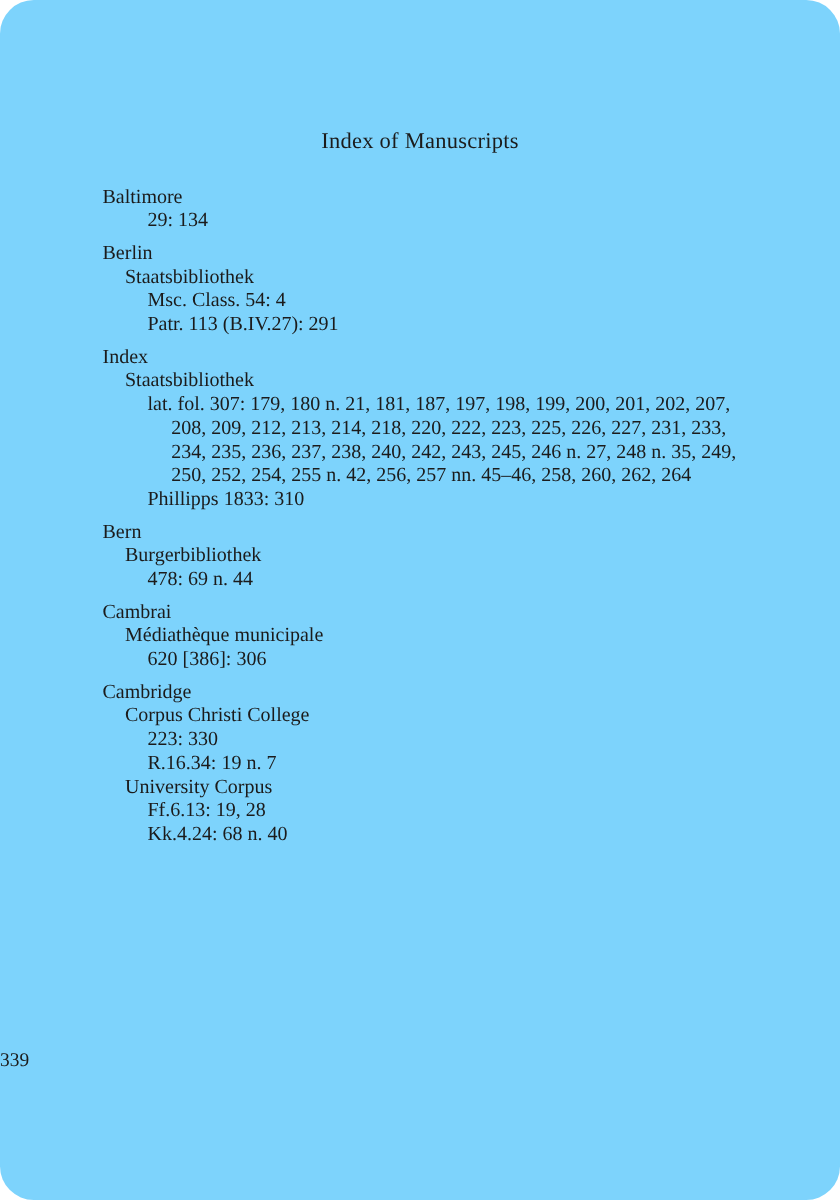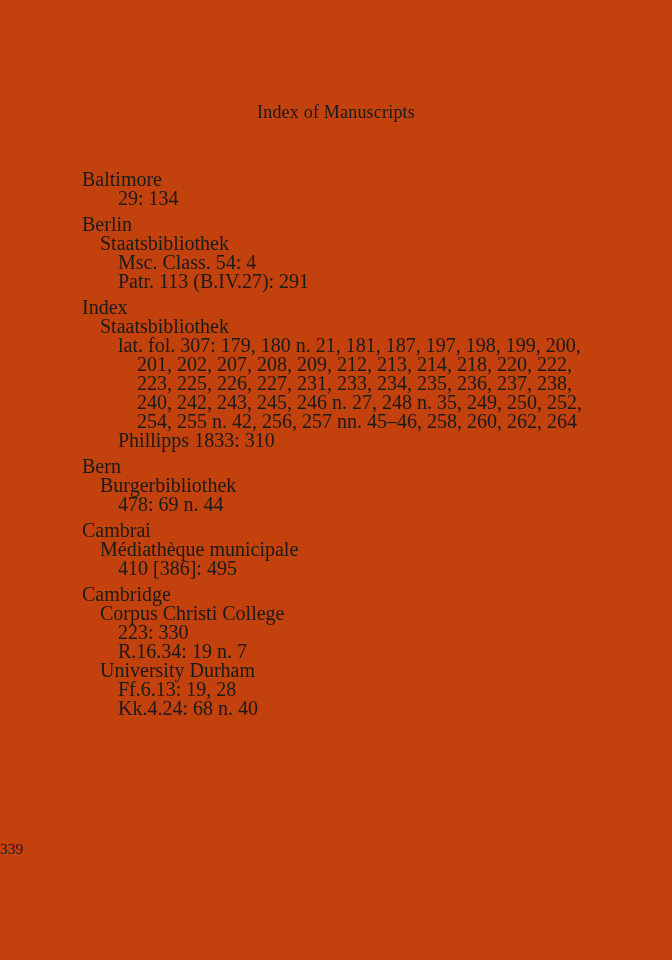--- a/index.html
+++ b/index.html
@@ -11,41 +11,41 @@
     height: 960px;
     background: #ffffff;
     font-family: "Liberation Serif", serif;
     color: #1b1b1b;
     position: relative;
     overflow: hidden;
   }
   .page {
     position: absolute;
     inset: 0;
-    background: #c2410c;
+    background: #7dd3fc;
+    border-radius: 27px;
   }
   .title {
     position: absolute;
     top: 102px;
     left: 0;
     right: 0;
     margin: 0;
     text-align: center;
     font-size: 18px;
     font-weight: normal;
     letter-spacing: 0.2px;
   }
   .index {
     position: absolute;
     top: 148px;
     left: 82px;
     width: 513px;
-    font-size: 20px;
+    font-size: 16px;
     line-height: 19px;
-    margin-top: 22px;
   }
   .city-block {
     margin: 0;
   }
   .city-block + .city-block {
     margin-top: 7px;
   }
   .city-name {
     padding-left: 0;
   }
@@ -90,27 +90,27 @@
         <div class="ms-line">Phillipps 1833: 310</div>
       </div>
       <div class="city-block">
         <div class="city-name">Bern</div>
         <div class="library-name">Burgerbibliothek</div>
         <div class="ms-line">478: 69 n. 44</div>
       </div>
       <div class="city-block">
         <div class="city-name">Cambrai</div>
         <div class="library-name">Médiathèque municipale</div>
-        <div class="ms-line">410 [386]: 495</div>
+        <div class="ms-line">620 [386]: 306</div>
       </div>
       <div class="city-block">
         <div class="city-name">Cambridge</div>
         <div class="library-name">Corpus Christi College</div>
         <div class="ms-line">223: 330</div>
         <div class="ms-line">R.16.34: 19 n. 7</div>
-        <div class="library-name">University Durham</div>
+        <div class="library-name">University Corpus</div>
         <div class="ms-line">Ff.6.13: 19, 28</div>
         <div class="ms-line">Kk.4.24: 68 n. 40</div>
       </div>
     </div>
 
   <div class="page-number">339</div>
 </div>
 
 </body></html>

